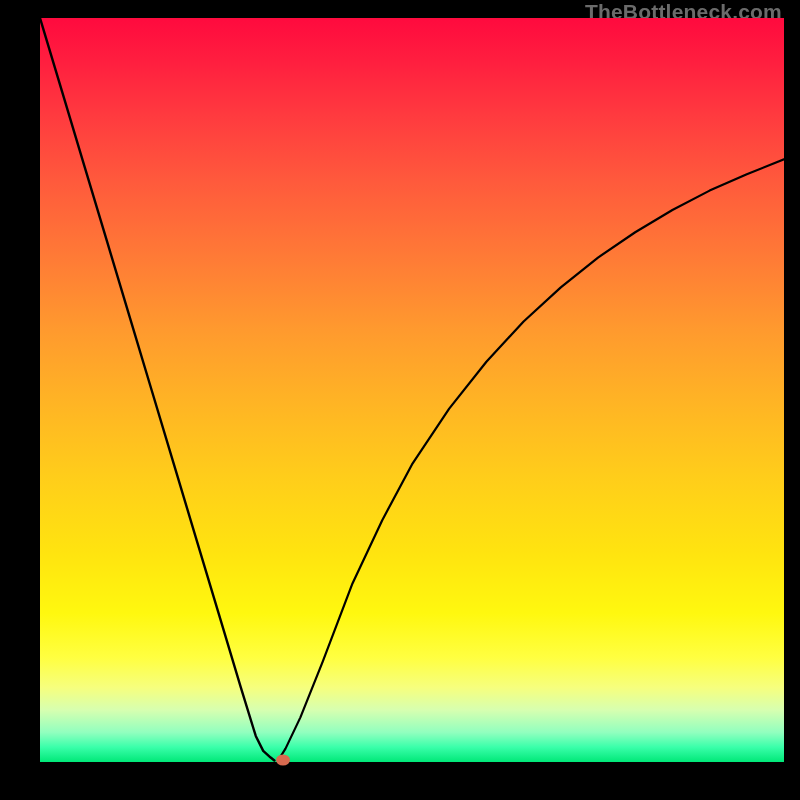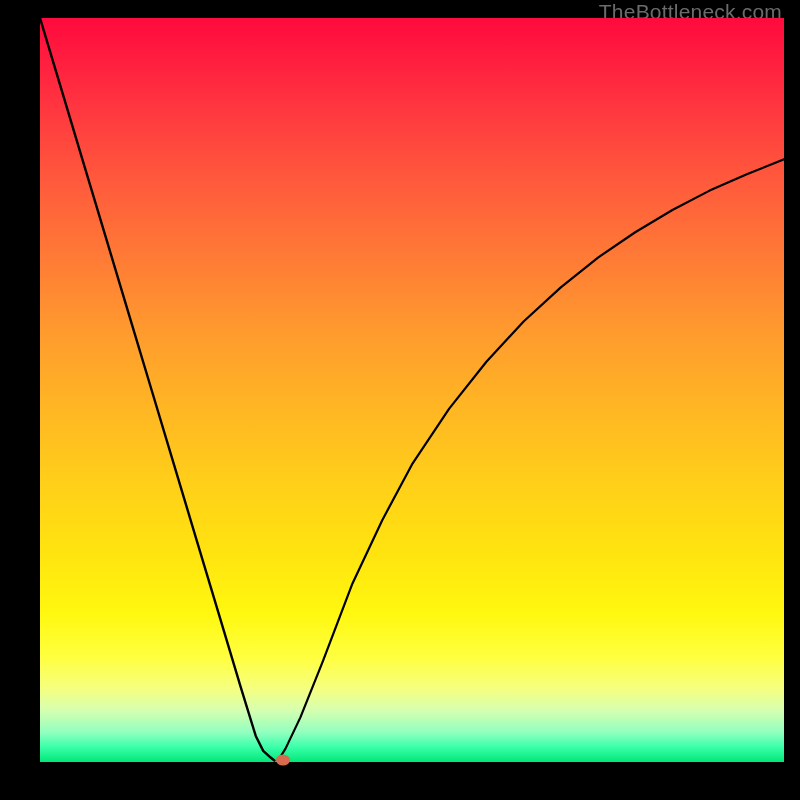--- a/index.html
+++ b/index.html
@@ -41,21 +41,21 @@
       #3affaa 98%,
       #00e878 100%
     );
   }
   .attribution {
     position: absolute;
     top: 0px;
     right: 18px;
     font-size: 21px;
     color: #6b6b6b;
-    font-weight: 400;
+    font-weight: 700;
     letter-spacing: 0.2px;
   }
   svg.curve {
     position: absolute;
     left: 0;
     top: 0;
     width: 744px;
     height: 744px;
   }
   .dot {

